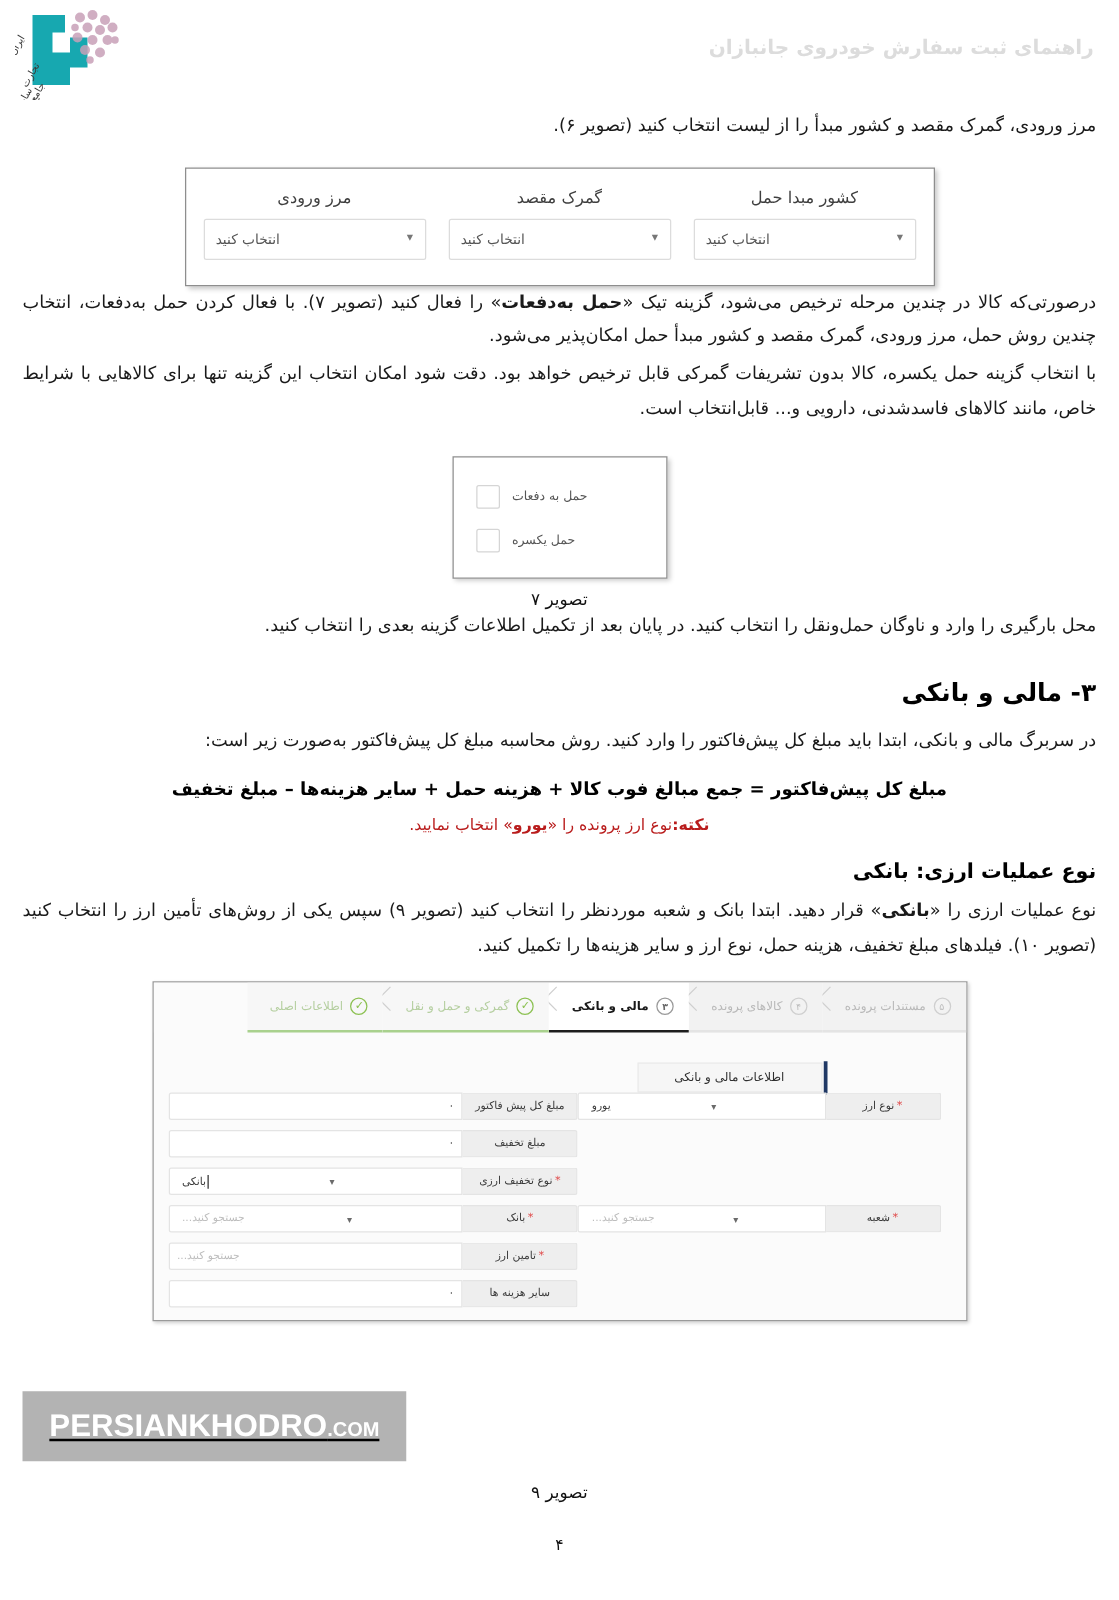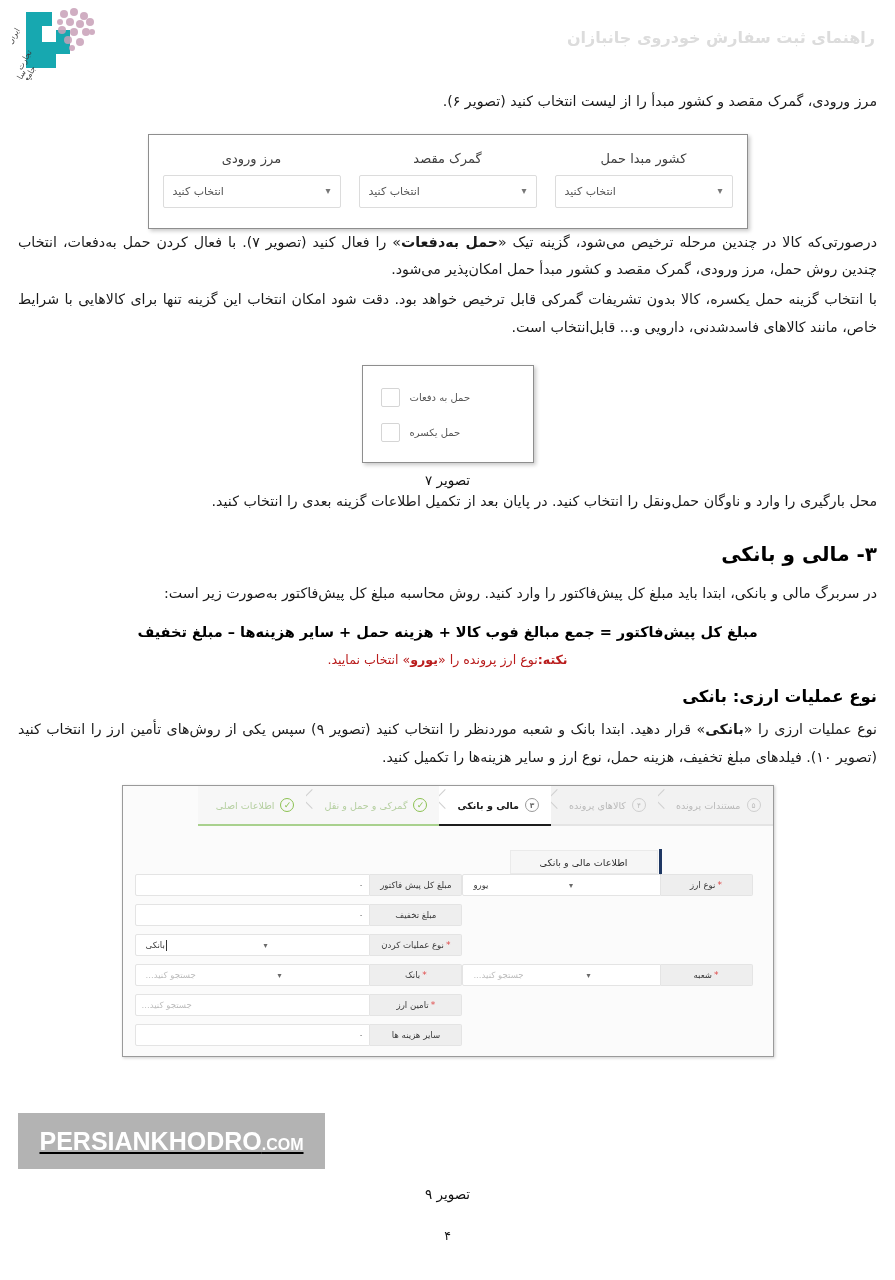--- a/index.html
+++ b/index.html
@@ -553,21 +553,21 @@
                 <span>مبلغ تخفیف</span>
               </div>
               <div class="f-input">
                 <span class="f-value zero">۰</span>
               </div>
             </div>
 
             <div class="f-row">
               <div class="f-label">
                 <span class="req">*</span>
-                <span>نوع عملیات کردن</span>
+                <span>نوع تخفیف ارزی</span>
               </div>
               <div class="f-input with-caret">
                 <span class="f-caret">▾</span>
                 <span class="f-value"><span class="cursor-bar"></span><span>بانکی</span></span>
               </div>
             </div>
 
             <div class="f-row">
               <div class="f-label">
                 <span class="req">*</span>

